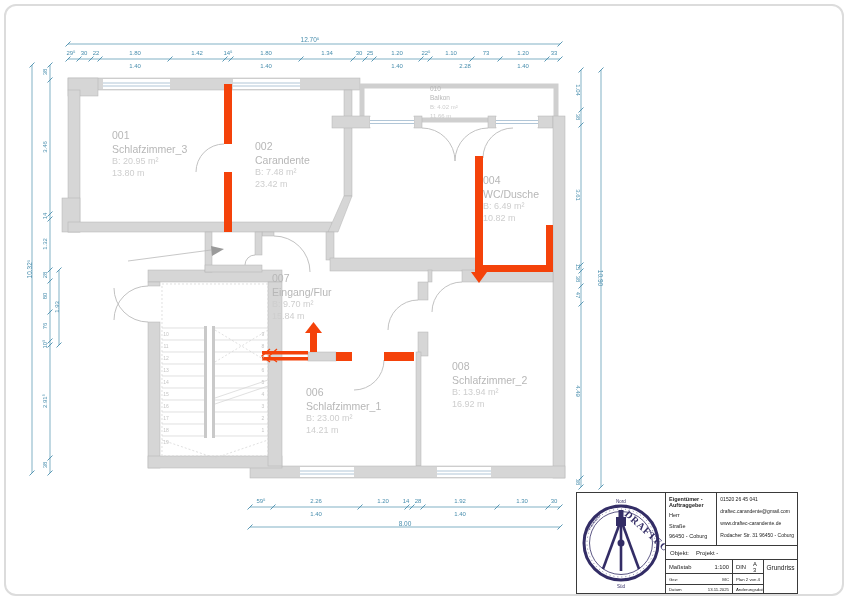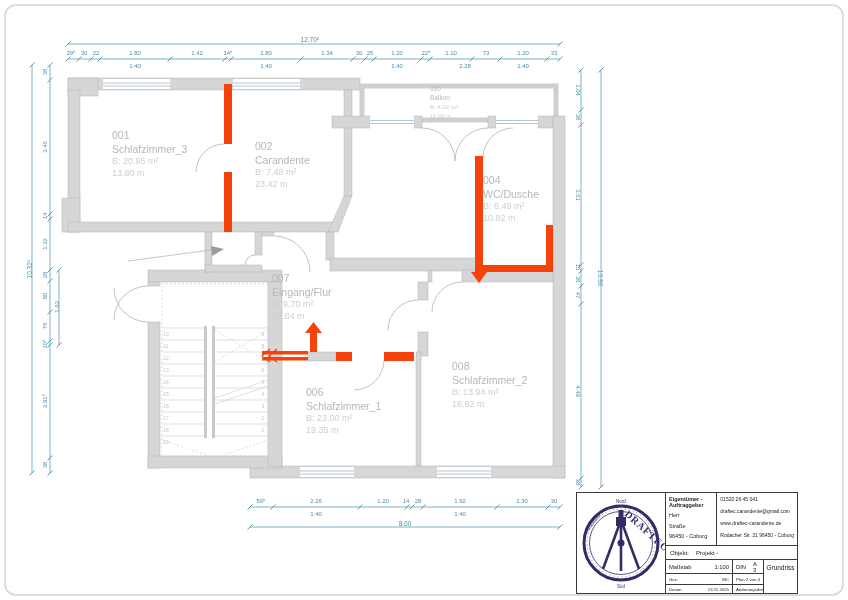--- a/index.html
+++ b/index.html
@@ -274,21 +274,21 @@
   <div class="room" style="left:452px;top:360px">
     <div class="rnum">008</div>
     <div class="rname">Schlafzimmer_2</div>
     <div class="rmeta">B:  13.94  m²</div>
     <div class="rmeta">16.92  m</div>
   </div>
   <div class="room" style="left:306px;top:386px">
     <div class="rnum">006</div>
     <div class="rname">Schlafzimmer_1</div>
     <div class="rmeta">B:  23.00  m²</div>
-    <div class="rmeta">19.35  m</div>
+    <div class="rmeta">14.21  m</div>
   </div>
   <div class="room" style="left:272px;top:272px">
     <div class="rnum">007</div>
     <div class="rname">Eingang/Flur</div>
     <div class="rmeta">B:  9.70  m²</div>
     <div class="rmeta">15.84  m</div>
   </div>
   <div class="room small" style="left:430px;top:84px">
     <div class="rnum">010</div>
     <div class="rname">Balkon</div>

